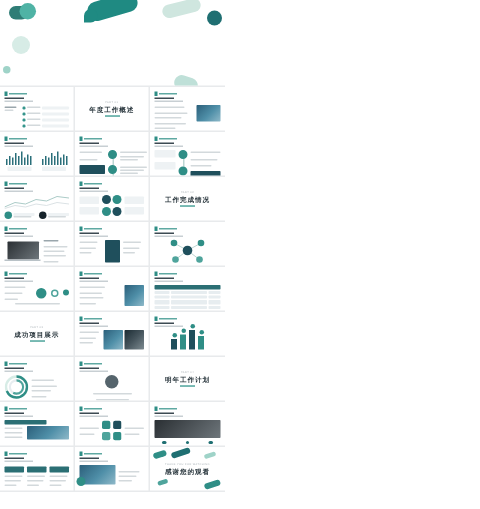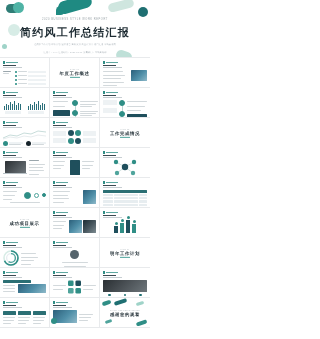--- a/index.html
+++ b/index.html
@@ -170,26 +170,20 @@
     <span class="hero-deco pill blob-a"></span>
     <span class="hero-deco dot blob-b"></span>
     <span class="hero-deco pill blob-c"></span>
     <span class="hero-deco blob-c2"></span>
     <span class="hero-deco pill blob-d"></span>
     <span class="hero-deco dot blob-e"></span>
     <span class="hero-deco dot blob-f"></span>
     <span class="hero-deco pill blob-g"></span>
     <span class="hero-deco dot blob-h"></span>
 
-    <div class="hero-inner">
-      <div class="hero-kicker">2020 BUSINESS STYLE WORK REPORT</div>
-      <div class="hero-title">简约风工作总结汇报</div>
-      <div class="hero-sub">适用于工作总结 年终总结 述职报告 营销策划 商业计划书 项目汇报 等场景使用</div>
-      <div class="hero-sub">汇报人：XXX    汇报时间：2020.12.01    所属部门：市场营销部</div>
-    </div>
   </div>
 
   <div class="grid" id="grid">
       <div class="cell">
         <div class="s-tag">
          <span class="tick"></span>
          <span class="tline"></span>
        </div>
        <div class="s-head">
          <div class="hl"></div>

